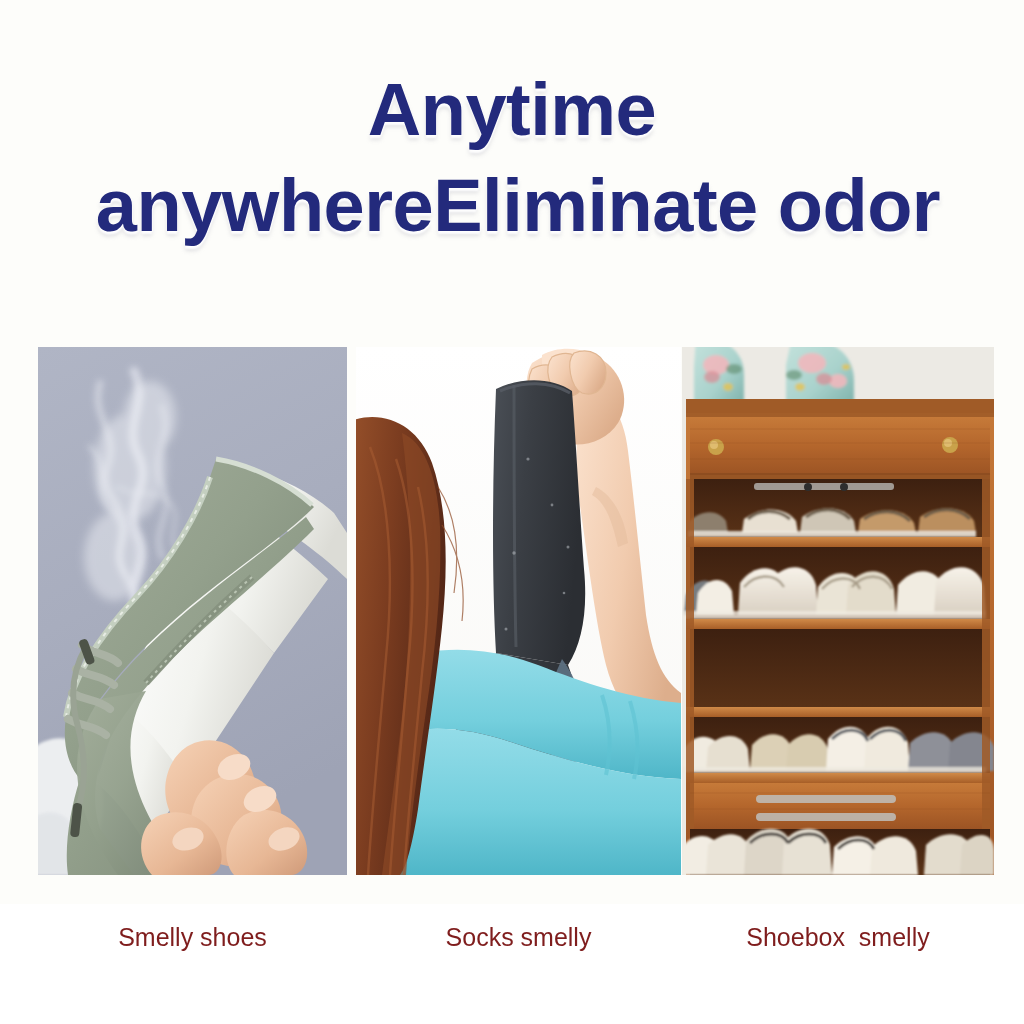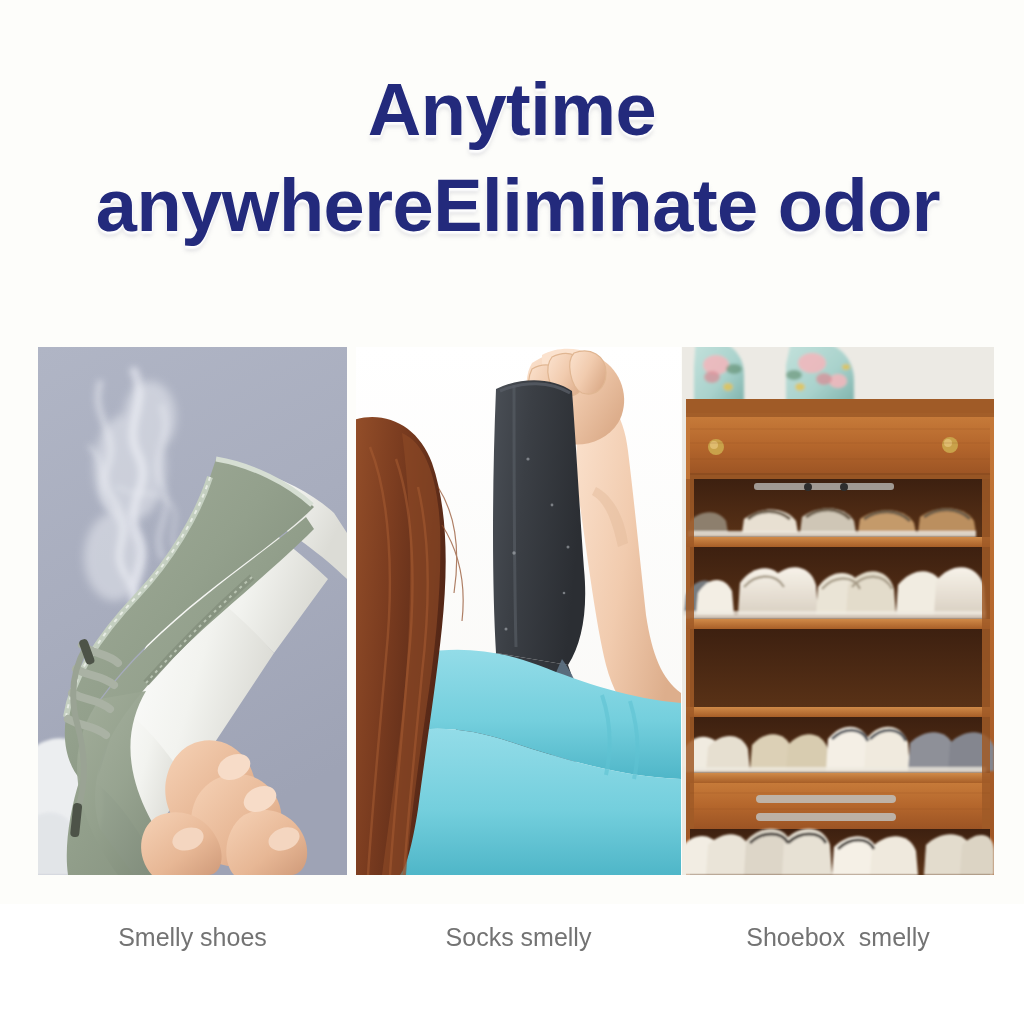--- a/index.html
+++ b/index.html
@@ -71,21 +71,21 @@
     position: absolute;
     left: 38px;
     top: 922px;
     width: 956px;
     height: 40px;
   }
   .caption {
     position: absolute;
     top: 0;
     font-size: 25px;
-    color: #737373;
+    color: #7f1d1d;
     white-space: pre;
     line-height: 30px;
     text-align: center;
   }
   #caption-1 { left: 0px;   width: 309px; }
   #caption-2 { left: 318px; width: 325px; }
   #caption-3 { left: 644px; width: 312px; }
 </style>
 </head>
 <body>

